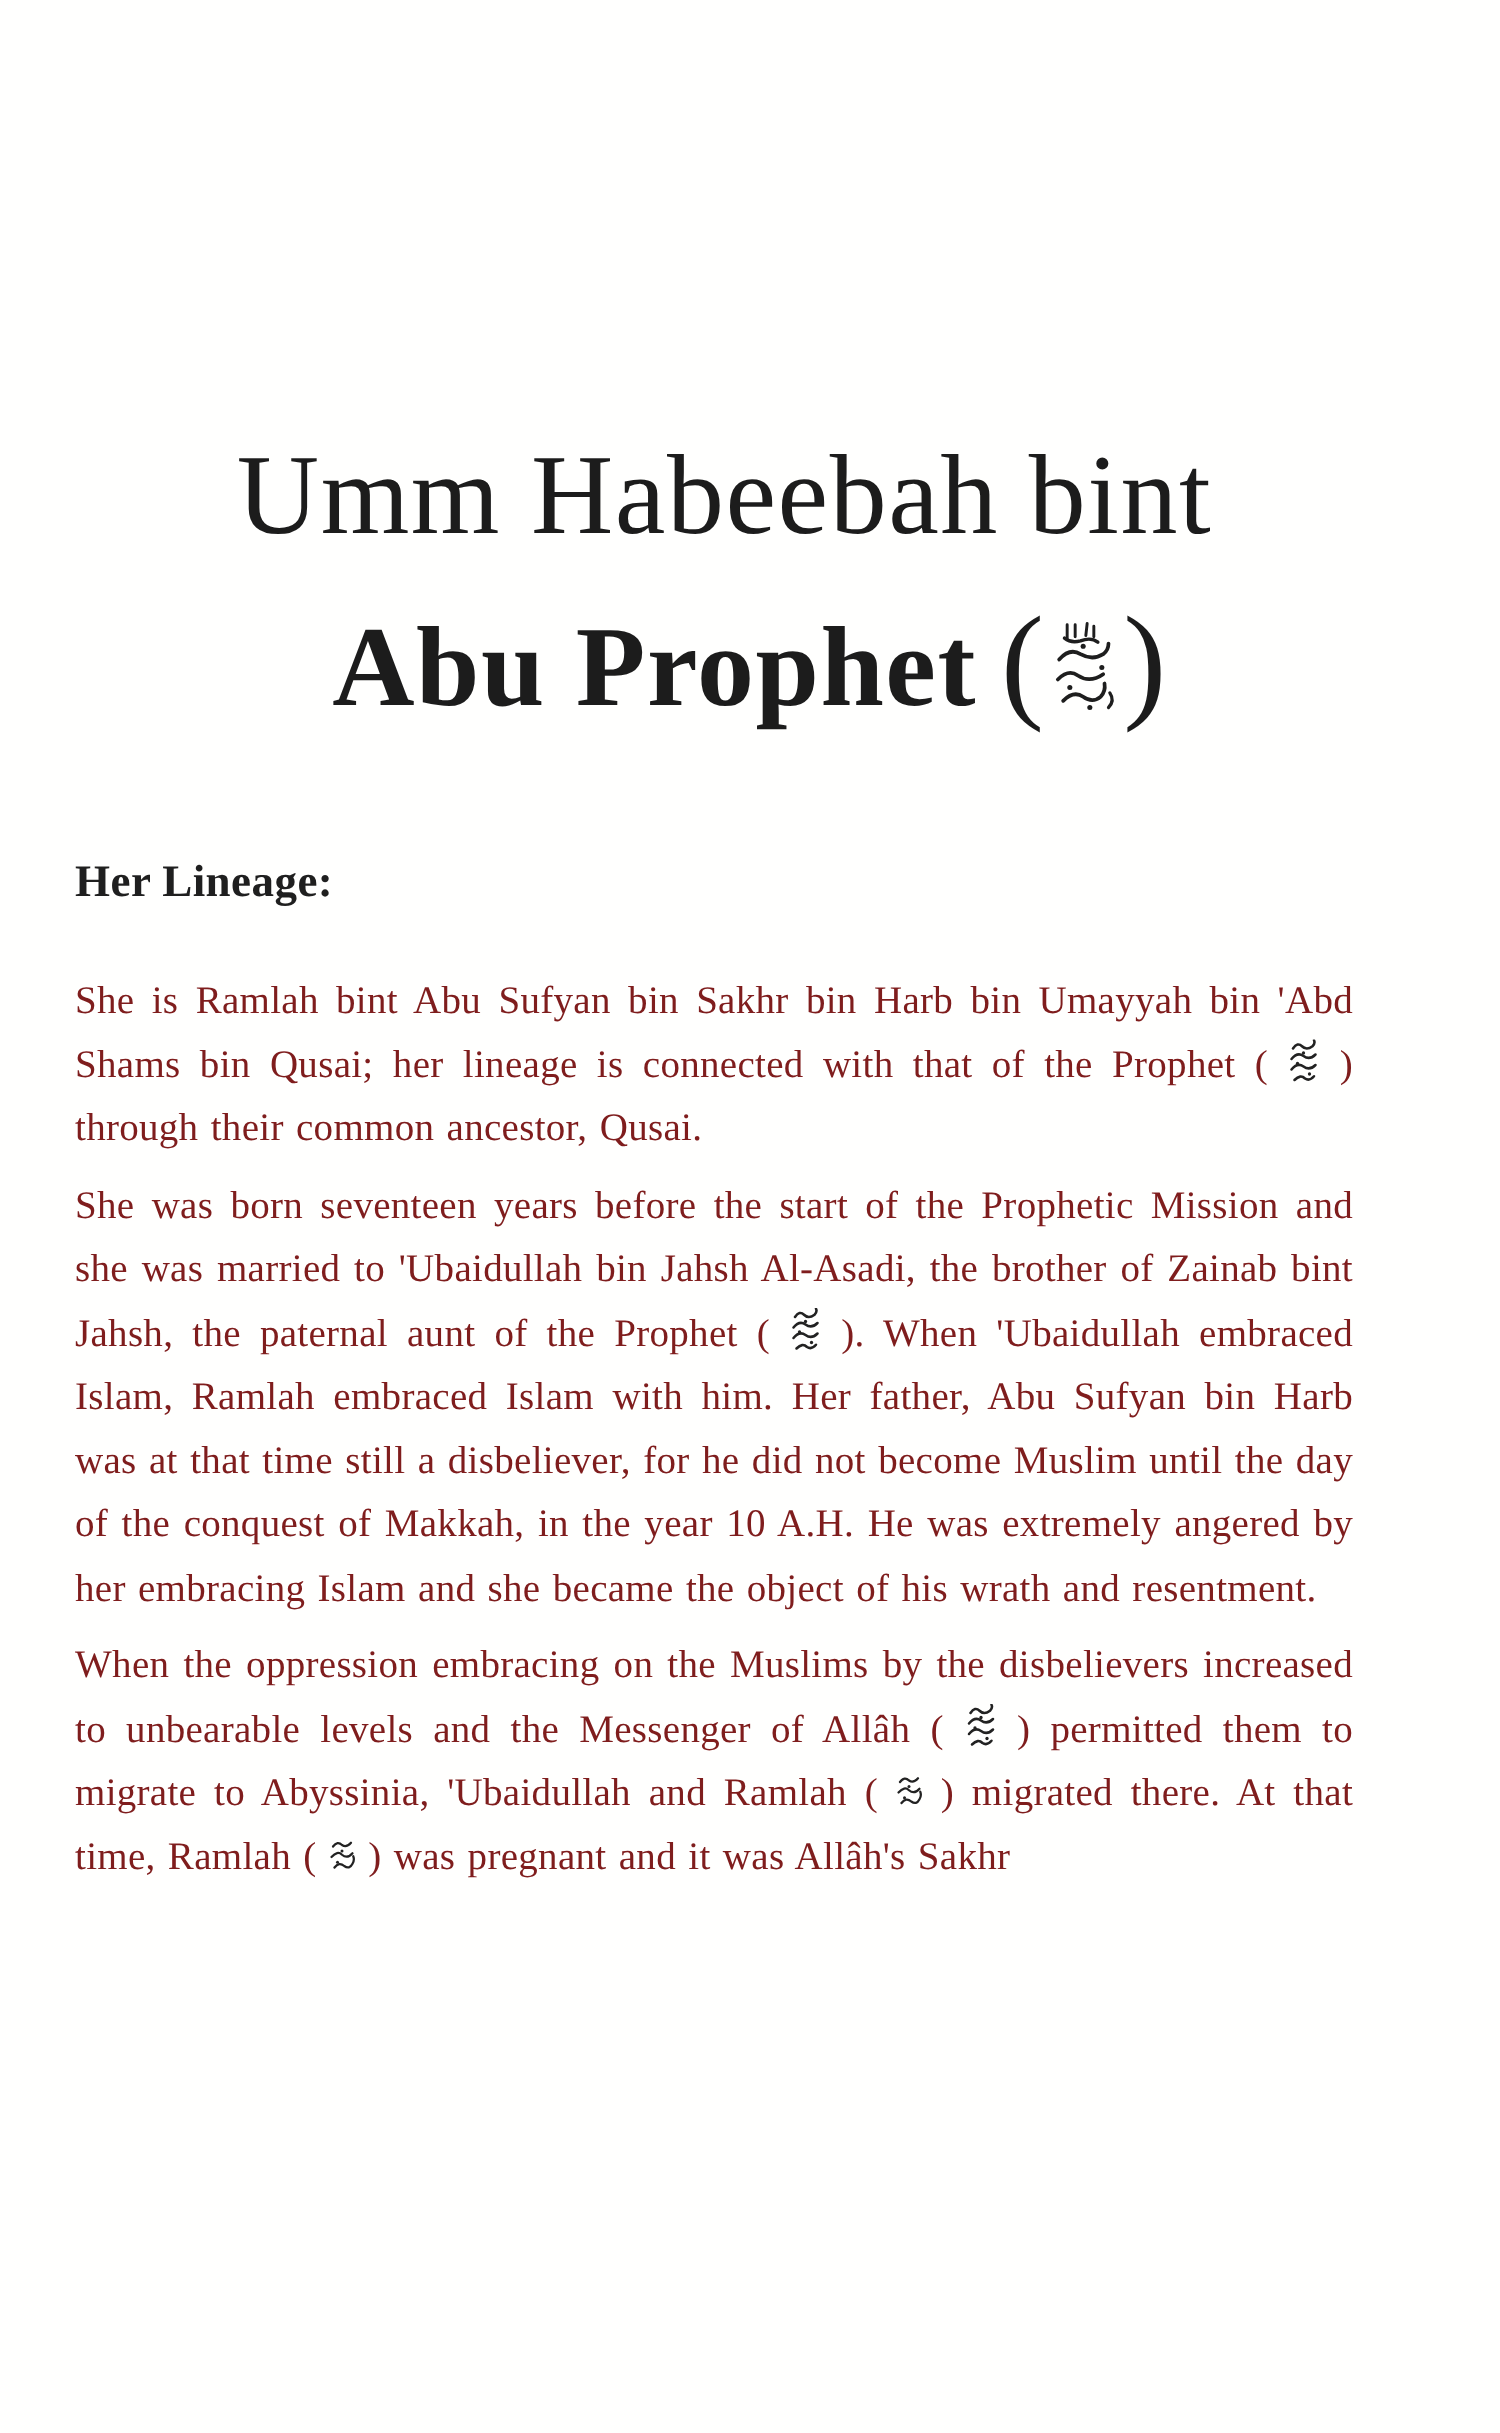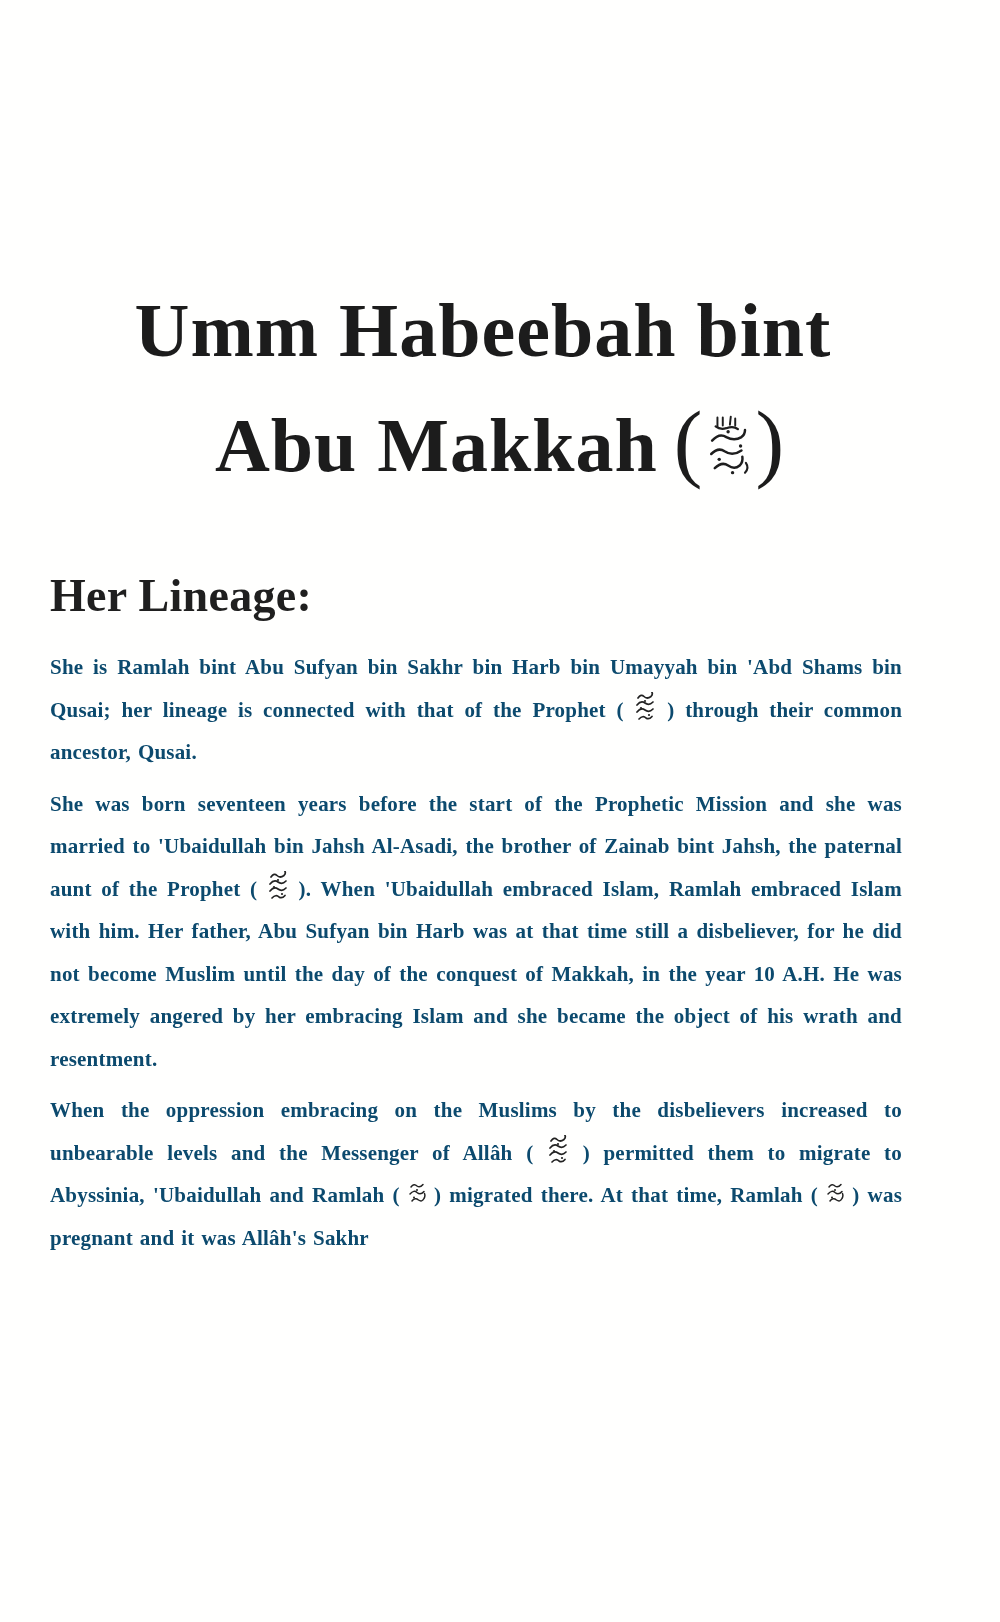--- a/index.html
+++ b/index.html
@@ -11,21 +11,21 @@
     overflow:hidden;
   }
   .page {
     position:relative; width:1000px; height:1622px;
     background:#fffffe;
   }
   
   .t1 {
     position:absolute; top:292px; left:0; width:966px;
     text-align:center;
-    font-size:76px; font-weight:bold; line-height:1;
+    font-size:76px; font-weight:normal; line-height:1;
     letter-spacing:1px; color:#1c1c1c;
     white-space:nowrap;
   }
   .t2 {
     position:absolute; top:407px; left:0; width:1000px;
     text-align:center;
     font-size:76px; font-weight:bold; line-height:1;
     letter-spacing:1px; color:#1c1c1c;
     white-space:nowrap;
   }
@@ -35,48 +35,48 @@
   }
   .tparen.open { margin-left:16px; margin-right:2px; }
   .tparen.close { margin-left:2px; }
   .hon-title {
     display:inline-block; width:48px; height:74px;
     vertical-align:-12px; color:#1e1e1e;
   }
   
   .heading {
     position:absolute; top:573px; left:50px;
-    font-size:46px; font-weight:bold; line-height:1;
+    font-size:30px; font-weight:bold; line-height:1;
     color:#1f1f1f; letter-spacing:0.3px;
   }
   
   .body-text {
     position:absolute; top:646px; left:50px; width:852px;
-    font-size:21px; line-height:42.5px;
+    font-size:26px; line-height:42.5px;
     text-align:justify;
-    color:#0c4a6e;
-    letter-spacing:0.2px; word-spacing:1.5px;font-weight:bold;
+    color:#7f1d1d;
+    letter-spacing:0.2px; word-spacing:1.5px;
   }
   .body-text p { margin:0 0 9px 0; }
   .hon-inline {
     display:inline-block; width:22px; height:32px;
     vertical-align:-7px; color:#222222;
   }
   .hon-inline.small {
     width:18px; height:27px; vertical-align:-6px;
   }
 </style>
 </head>
 <body>
 
 <div class="page">
 
   <div class="t1">Umm Habeebah bint</div>
 
-  <div class="t2"><span>Abu Makkah</span><span class="tparen open">(</span><svg class="hon-title" viewBox="0 0 54 74" xmlns="http://www.w3.org/2000/svg">
+  <div class="t2"><span>Abu Prophet</span><span class="tparen open">(</span><svg class="hon-title" viewBox="0 0 54 74" xmlns="http://www.w3.org/2000/svg">
       <g stroke="currentColor" fill="none" stroke-linecap="round">
         <path d="M12 15 q5 4 12 2 q8 -3 13 1" stroke-width="2.6"></path>
         <path d="M14 15 l0 -10 M20 14 l0 -9 M28 13 l1 -9 M34 14 l0 -8" stroke-width="2.2"></path>
         <path d="M8 31 q8 -9 16 -4 q9 5 17 0 q4 -3 4 -8" stroke-width="2.8"></path>
         <path d="M7 46 q8 -8 15 -3 q9 6 19 -1" stroke-width="2.8"></path>
         <path d="M11 62 q8 -8 15 -3 q7 5 13 0 q4 -4 3 -10" stroke-width="2.8"></path>
         <path d="M46 56 q4 6 -1 11" stroke-width="2.4"></path>
       </g>
       <g fill="currentColor">
         <circle cx="26" cy="21" r="1.9"></circle>

